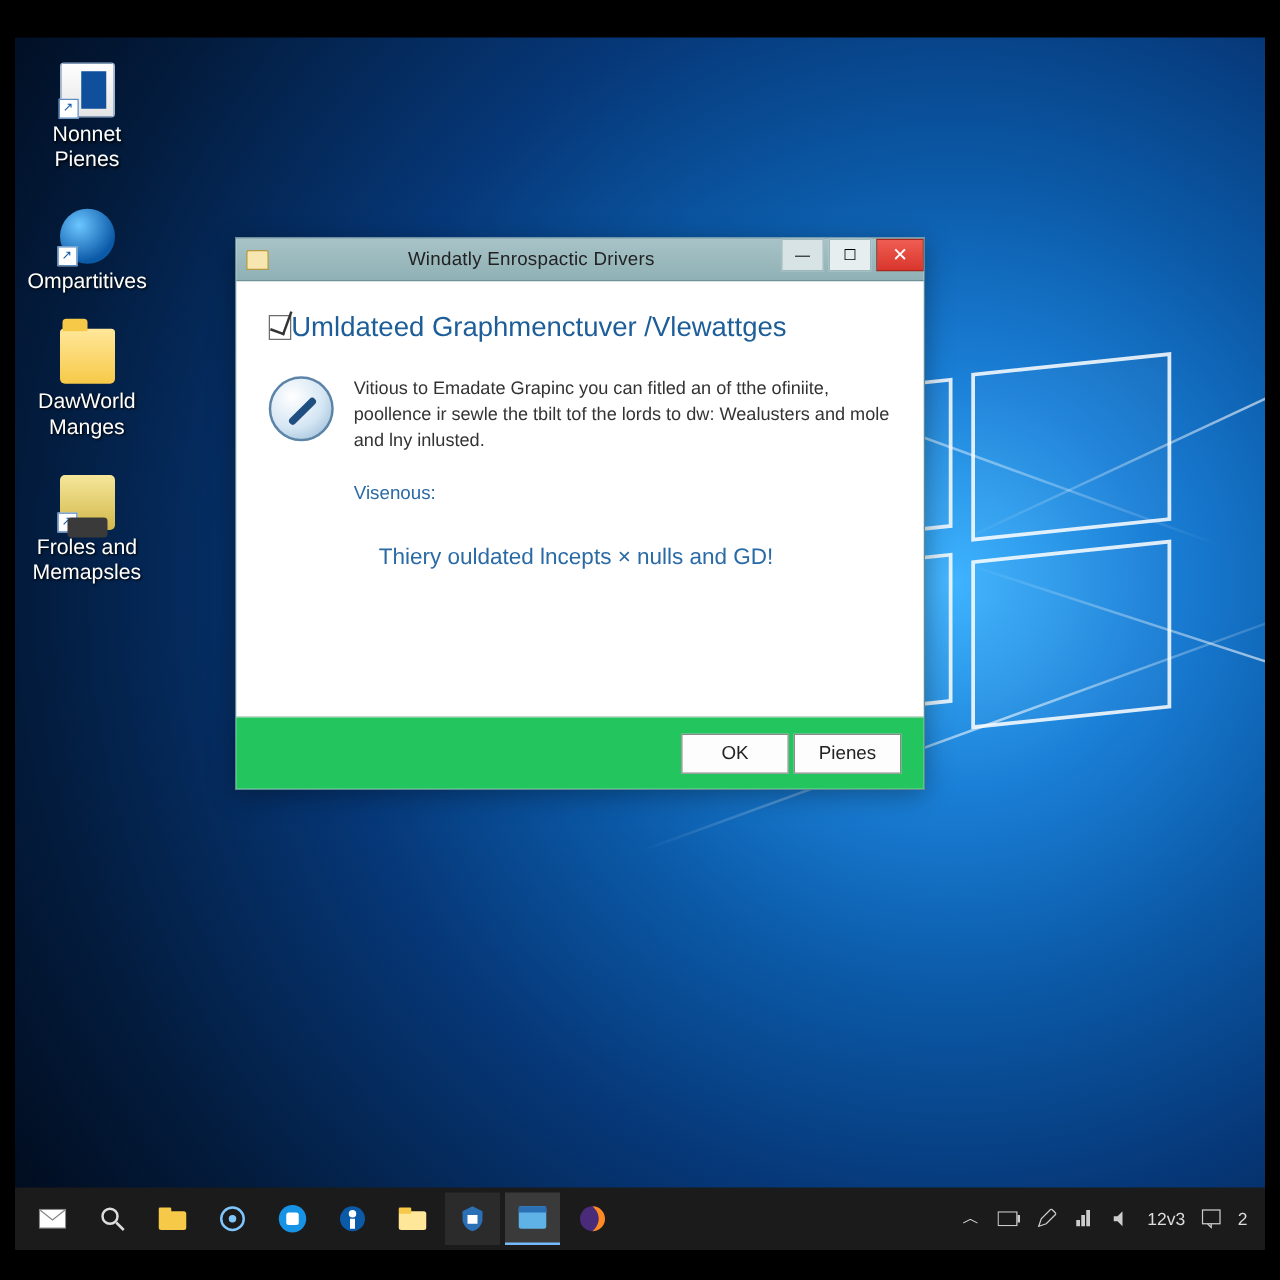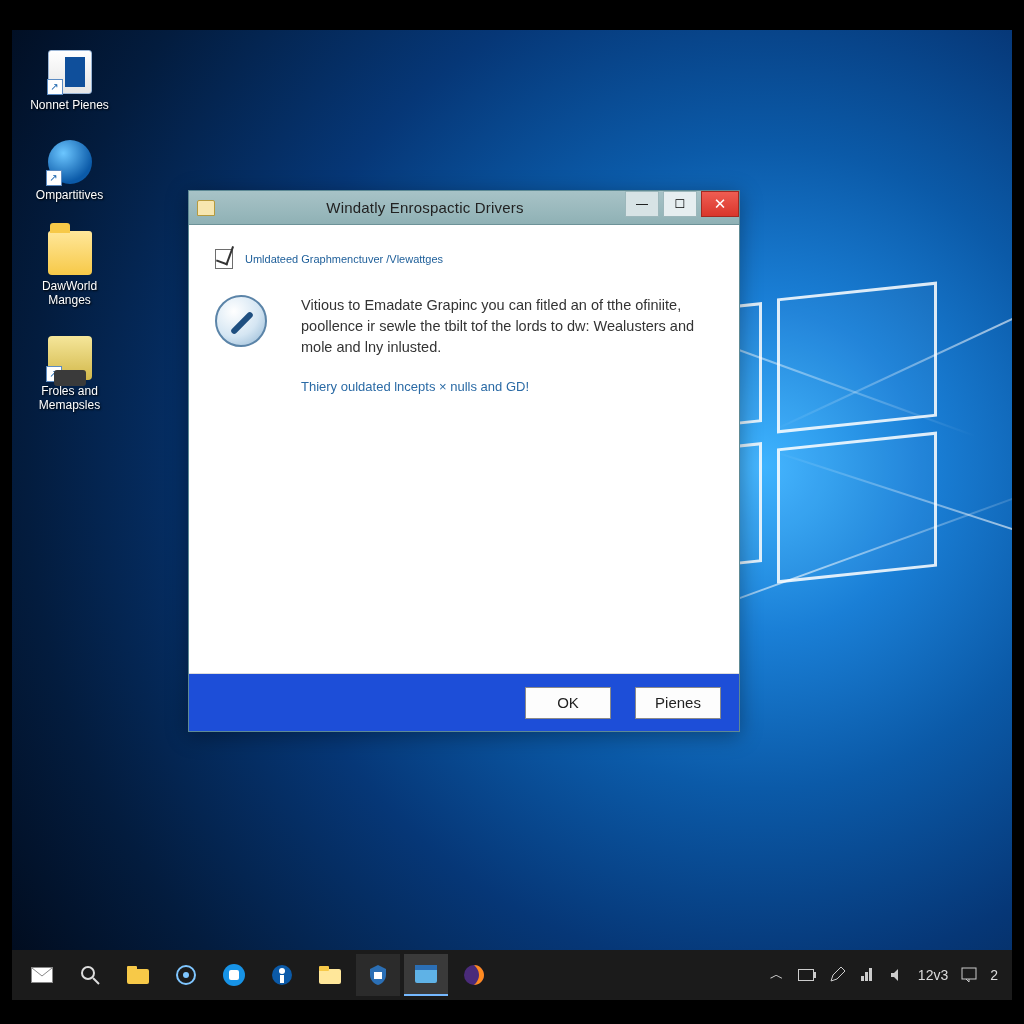--- a/index.html
+++ b/index.html
@@ -15,54 +15,54 @@
   .logo .p1 { left: 0; top: 20px; width: 150px; height: 120px; transform: skewY(-6deg); }
   .logo .p2 { left: 165px; top: 0; width: 160px; height: 135px; transform: skewY(-6deg); }
   .logo .p3 { left: 0; top: 160px; width: 150px; height: 120px; transform: skewY(-6deg); }
   .logo .p4 { left: 165px; top: 150px; width: 160px; height: 135px; transform: skewY(-6deg); }
   .ray { position: absolute; background: linear-gradient(90deg, rgba(255,255,255,0.0), rgba(255,255,255,0.6), rgba(255,255,255,0.0)); height: 2px; transform-origin: left center; }
 
   
   .desktop-icons { position: absolute; left: 10px; top: 20px; width: 110px; }
   .d-icon { width: 95px; text-align: center; margin-bottom: 28px; cursor: pointer; }
   .d-icon .ico { width: 44px; height: 44px; margin: 0 auto 4px; position: relative; }
-  .d-icon .lbl { color: #fff; font-size: 12px; line-height: 1.2; text-shadow: 1px 1px 2px #000; }
+  .d-icon .lbl { color: #fff; font-size: 17px; line-height: 1.2; text-shadow: 1px 1px 2px #000; }
   .ico-doc { background: linear-gradient(#fff, #e5e5e5); border: 1px solid #9bb6d6; border-radius: 3px; }
   .ico-doc::after { content:""; position:absolute; right:6px; top:6px; width:20px; height:30px; background:#0f4f9b; }
   .ico-globe { background: radial-gradient(circle at 35% 30%, #6cc6ff, #0b5aa8 70%); border-radius: 50%; }
   .ico-printer { background: linear-gradient(#f5e69a, #d2b84a); border-radius: 4px; }
   .ico-printer::after{content:"";position:absolute;bottom:-6px;left:6px;width:32px;height:16px;background:#3a3a3a;border-radius:3px;}
   .ico-folder { background: linear-gradient(#ffe79a, #f7c948); border-radius: 3px 3px 4px 4px; }
   .ico-folder::before{content:"";position:absolute;top:-8px;left:2px;width:20px;height:10px;background:#f7c948;border-radius:3px 3px 0 0;}
   .shortcut-mark{position:absolute;left:-2px;bottom:-2px;width:16px;height:16px;background:#fff;border:1px solid #5b8bc2;font-size:10px;color:#0b5aa8;line-height:14px;text-align:center;}
 
   
   .dialog {
-    position: absolute; left: 176px; top: 160px; width: 552px; height: 542px;
+    position: absolute; left: 176px; top: 160px; width: 552px; height: 442px;
     background: #fff; border: 1px solid #5e8a95; box-shadow: 0 4px 20px rgba(0,0,0,0.35);
   }
   .titlebar { height: 34px; background: linear-gradient(#a8c3c7, #8fb1b5); display: flex; align-items: center; padding: 0 0 0 8px; border-bottom: 1px solid #6d9298; }
   .titlebar .app-ico { width:18px; height:16px; background:#f7e6b0; border:1px solid #b59a3f; border-radius:2px 2px 0 0; margin-right: 10px; }
   .titlebar .title { flex: 1; text-align: center; color: #222; font-size: 15px; letter-spacing: 0.2px; }
   .win-controls { display: flex; height: 26px; margin-top:-8px; }
   .win-btn { width: 34px; height: 26px; display:flex; align-items:center; justify-content:center; font-size:12px; }
   .win-min { background: #d7e3e5; border:1px solid #9cb7bb; }
   .win-max { background: #e6eef0; border:1px solid #9cb7bb; margin-left:4px; }
   .win-close { width:38px; background: linear-gradient(#ef5d52,#d9362c); color:#fff; border:1px solid #a42820; margin-left:4px; font-size:15px; }
   .dlg-body { padding: 18px 26px 0 26px; height: calc(100% - 34px - 58px); }
-  .dlg-heading { display:flex; align-items:center; gap:12px; color:#1d5e99; font-size:11px; margin: 6px 0 26px 0;}
+  .dlg-heading { display:flex; align-items:center; gap:0; color:#1d5e99; font-size:22px; margin: 6px 0 26px 0;}
   .dlg-heading .chk { width:18px; height:20px; border:1.5px solid #6d6d6d; background:#fff; position:relative;}
   .dlg-heading .chk::after{content:"";position:absolute;left:3px;top:-6px;width:10px;height:18px;border:2px solid #333;border-top:none;border-left:none;transform:rotate(20deg);}
-  .dlg-content { display:flex; gap:34px; }
+  .dlg-content { display:flex; gap:16px; }
   .dlg-icon { width:52px; height:52px; flex:0 0 52px; border-radius:50%; background:radial-gradient(circle at 35% 30%, #fff, #d5e6f3 55%, #8fb4d2); border:2px solid #5b84a8; position:relative; }
   .dlg-icon::after { content:""; position:absolute; left:22px; top:12px; width:6px; height:28px; background:#1f4f80; transform:rotate(45deg); border-radius:3px;}
   .dlg-text p { font-size: 14.5px; color:#333; line-height:1.45; margin-bottom: 20px; }
   .dlg-text .sub1 { color:#2a6aa5; font-size:15px; margin-bottom: 26px; }
-  .dlg-text .sub2 { color:#2a6aa5; font-size:13px; }
-  .dlg-footer { height:58px; border-top:1px solid #ddd; background:#1d4ed8; display:flex; justify-content:flex-end; align-items:center; gap:24px; padding:0 18px;}
+  .dlg-text .sub2 { color:#2a6aa5; font-size:18px;margin-left:20px; }
+  .dlg-footer { height:58px; border-top:1px solid #ddd; background:#22c55e; display:flex; justify-content:flex-end; align-items:center; gap:4px; padding:0 18px;}
   .btn { min-width:86px; height:32px; padding: 0 18px; background:#fdfdfd; border:1px solid #8a8a8a; font-size:15px; color:#222; cursor:pointer; }
 
   
   .taskbar { position:absolute; left:0; right:0; bottom:0; height:50px; background:#1b1b1b; display:flex; align-items:center; padding:0 8px; }
   .taskbar .tb-left { display:flex; align-items:center; gap:4px; }
   .tb-item { width:44px; height:42px; display:flex; align-items:center; justify-content:center; cursor:pointer; }
   .tb-item.active { background:#3a3a3a; border-bottom:2px solid #76b9ff; }
   .tb-item.hover { background:#2b2b2b; }
   .tb-ico { width:26px; height:26px; display:flex; align-items:center; justify-content:center; font-size:18px; color:#e6e6e6; }
   .tb-spacer { flex:1; }
@@ -125,20 +125,21 @@
     </div>
     <div class="dlg-body">
       <div class="dlg-heading">
         <div class="chk"></div>
         <span>Umldateed Graphmenctuver /Vlewattges</span>
       </div>
       <div class="dlg-content">
         <div class="dlg-icon"></div>
         <div class="dlg-text">
           <p>Vitious to Emadate Grapinc you can fitled an of tthe ofiniite, poollence ir sewle the tbilt tof the lords to dw: Wealusters and mole and lny inlusted.</p>
+          <p class="sub1">Visenous:</p>
           <p class="sub2">Thiery ouldated lncepts × nulls and GD!</p>
         </div>
       </div>
     </div>
     <div class="dlg-footer">
       <button class="btn">OK</button>
       <button class="btn">Pienes</button>
     </div>
   </div>
 

